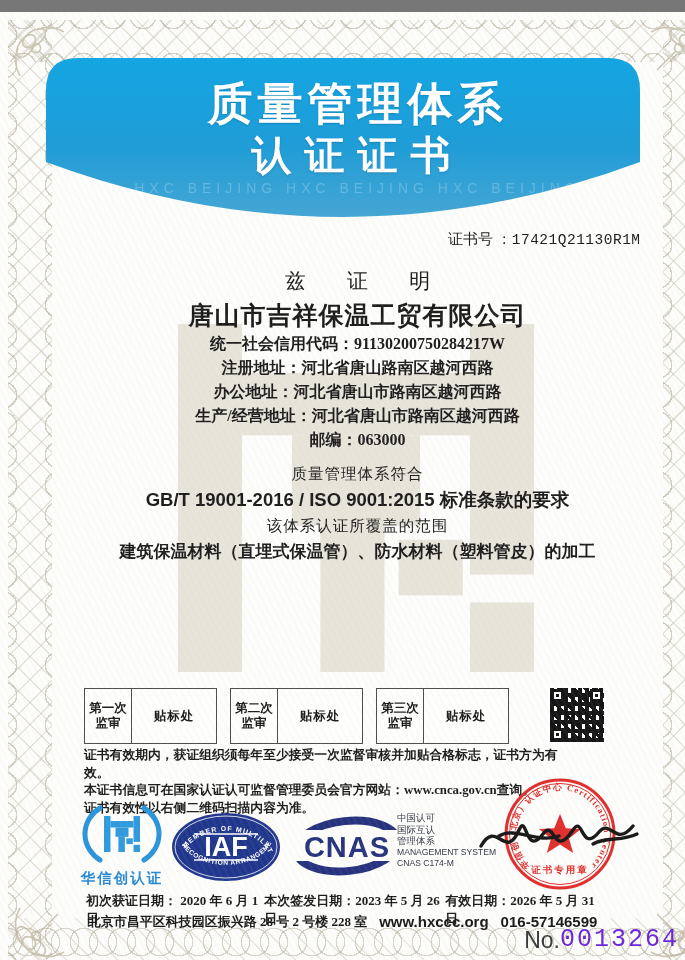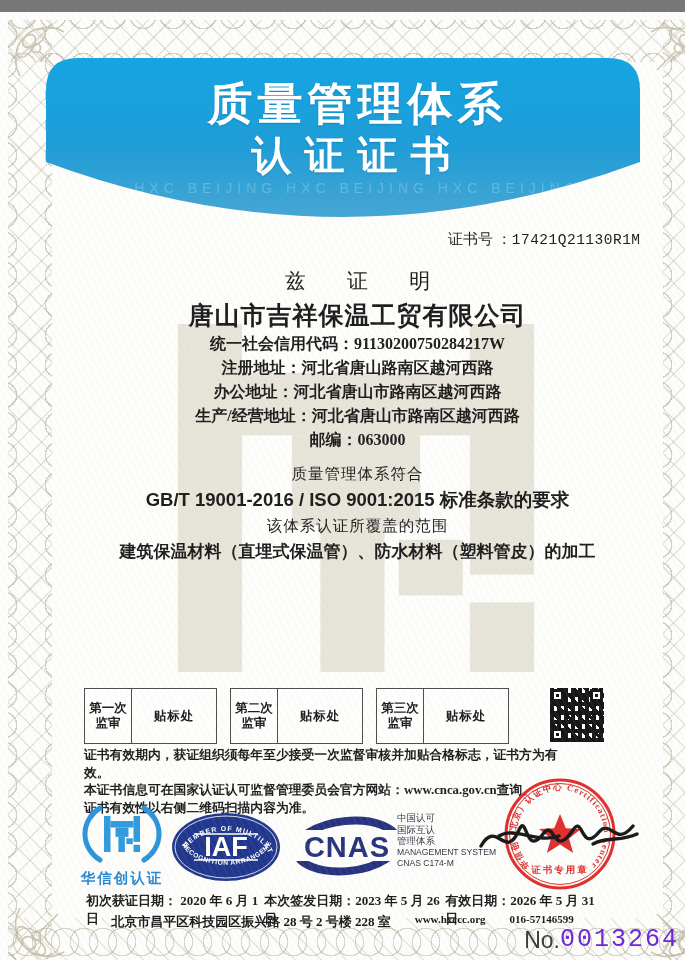--- a/index.html
+++ b/index.html
@@ -74,21 +74,21 @@
   
   .hxc-label{top:857px;left:66px;width:112px;text-align:center;color:#2789d4;
              font-family:"Liberation Sans",sans-serif;font-weight:bold;font-size:14.5px;letter-spacing:2px;}
   .accred{top:800px;left:397px;width:120px;font-family:"Liberation Sans",sans-serif;
           font-size:9.5px;line-height:11.5px;color:#333747;}
   
   .dates{top:880px;left:86px;width:516px;display:flex;justify-content:space-between;
          font-size:13px;font-weight:bold;}
   .addr{top:901px;left:60px;width:565px;display:flex;justify-content:center;gap:24px;
         font-size:13px;font-weight:bold;}
-  .addr .en{font-family:Liberation Serif, serif;font-weight:bold;font-size:11px;}
+  .addr .en{font-family:Liberation Sans, sans-serif;font-weight:bold;font-size:15px;}
   .serial{top:913px;right:36px;display:flex;align-items:flex-end;z-index:3;}
   .serial .pre{font-family:"Liberation Sans",sans-serif;font-size:23px;color:#3c3c3c;}
   .serial .num{font-family:"Liberation Mono",monospace;font-size:25px;color:#6d28d9;letter-spacing:2px;}
   .texture{left:0;top:0;right:0;bottom:0;pointer-events:none;
     background:repeating-linear-gradient(63deg, rgba(196,190,172,.06) 0 2px, rgba(0,0,0,0) 2px 6px);}
 </style>
 </head>
 <body>
 
 <div class="page">
@@ -275,21 +275,21 @@
       <path d="M24,62 C40,52 62,70 84,62"></path>
       <path d="M118,70 C132,62 146,68 162,60"></path>
     </g>
   </svg>
 
   <div class="abs dates">
     <span>初次获证日期： 2020 年 6 月 1 日</span>
     <span>本次签发日期：2023 年 5 月 26 日</span>
     <span>有效日期：2026 年 5 月 31 日</span>
   </div>
-  <div class="abs addr" style="z-index:2;">
+  <div class="abs addr" style="z-index:2;gap:12px;">
     <span>北京市昌平区科技园区振兴路 28 号 2 号楼 228 室</span>
     <span class="en">www.hxccc.org</span>
     <span class="en">016-57146599</span>
   </div>
   <div class="abs serial">
     <span class="pre">No.</span>
     <span class="num">0013264</span>
   </div>
 
   <div class="abs texture"></div>

